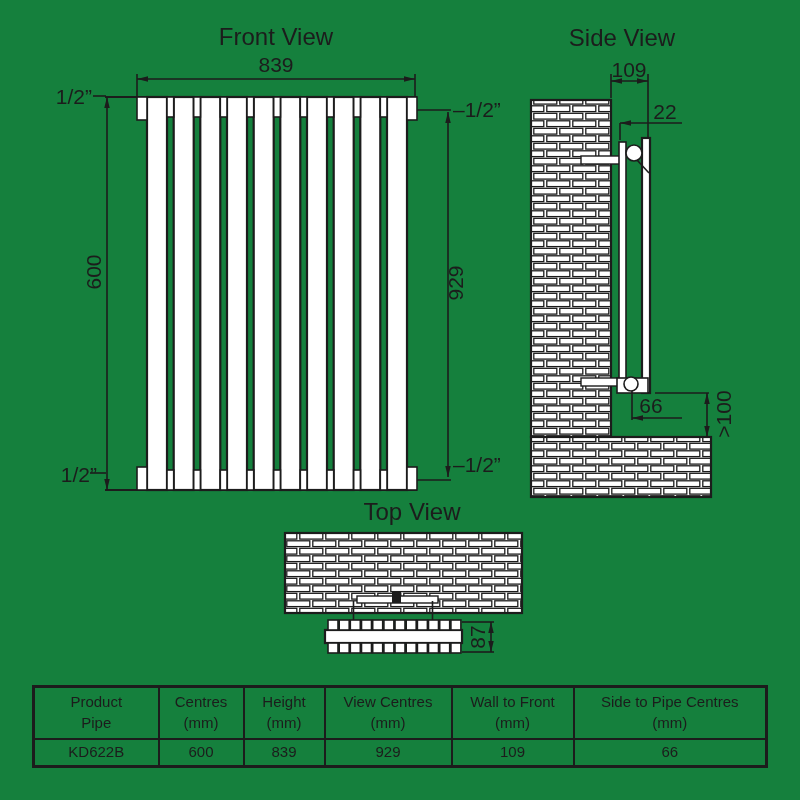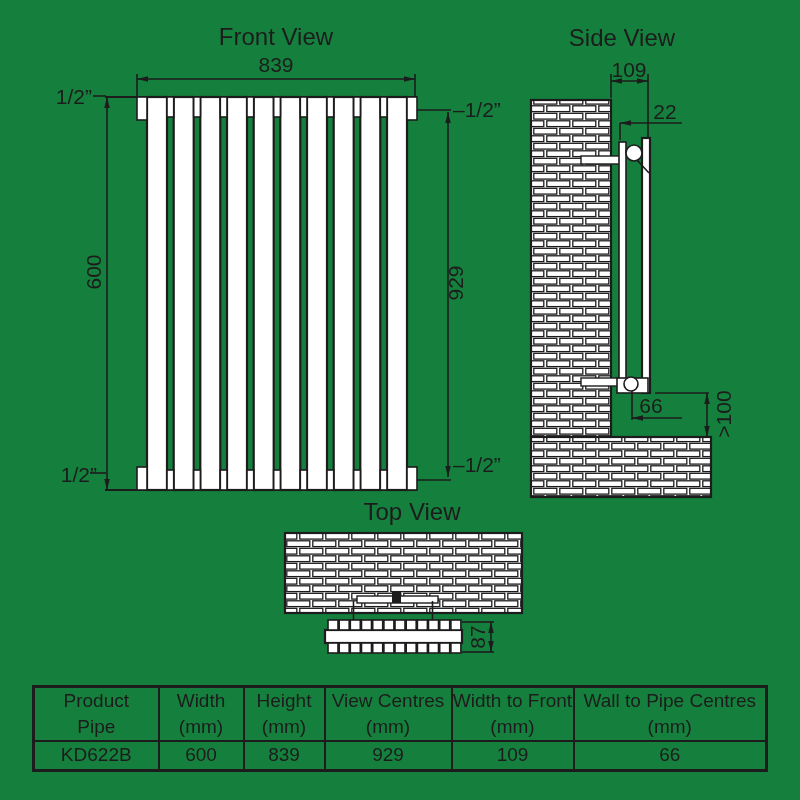--- a/index.html
+++ b/index.html
@@ -9,21 +9,21 @@
   .ttl{font:400 24px "Liberation Sans",sans-serif;}
   .dtxt{font:400 21px "Liberation Sans",sans-serif;}
   .sh{fill:#ffffff;stroke:#1c1c1c;stroke-width:2.2;}
   .thin{stroke-width:1.6;}
   .ln{stroke:#1c1c1c;stroke-width:1.6;fill:none;}
   .ln2{stroke:#1c1c1c;stroke-width:2.2;fill:none;}
   .brk{stroke:#1c1c1c;stroke-width:2.2;}
   .spec-table{position:absolute;left:32px;top:685px;width:733px;border-collapse:collapse;
               table-layout:fixed;color:#1c1c1c;border:3px solid #1c1c1c;}
   .spec-table th,.spec-table td{border:2px solid #1c1c1c;text-align:center;vertical-align:middle;
-              font-weight:400;padding:0;font-size:19px;line-height:1.38;}
+              font-weight:400;padding:0;font-size:15px;line-height:1.38;}
   .spec-table tr.hdr{height:52px;}
   .spec-table tr.val{height:28px;}
 </style>
 </head>
 <body>
 
 <div class="page">
 
 <svg width="800" height="675" viewBox="0 0 800 675">
   <defs>
@@ -216,37 +216,37 @@
         <col style="width:122px">
         <col style="width:193px">
   </colgroup>
   <tbody>
         <tr class="hdr">
     <th>
             <div>Product</div>
             <div>Pipe</div>
           </th>
     <th>
-            <div>Width</div>
+            <div>Centres</div>
             <div>(mm)</div>
           </th>
     <th>
             <div>Height</div>
             <div>(mm)</div>
           </th>
     <th>
             <div>View Centres</div>
             <div>(mm)</div>
           </th>
     <th>
-            <div>Width to Front</div>
-            <div>(mm)</div>
-          </th>
-    <th>
-            <div>Wall to Pipe Centres</div>
+            <div>Wall to Front</div>
+            <div>(mm)</div>
+          </th>
+    <th>
+            <div>Side to Pipe Centres</div>
             <div>(mm)</div>
           </th>
   </tr>
   <tr class="val">
     <td>KD622B</td>
     <td>600</td>
     <td>839</td>
     <td>929</td>
     <td>109</td>
     <td>66</td>

